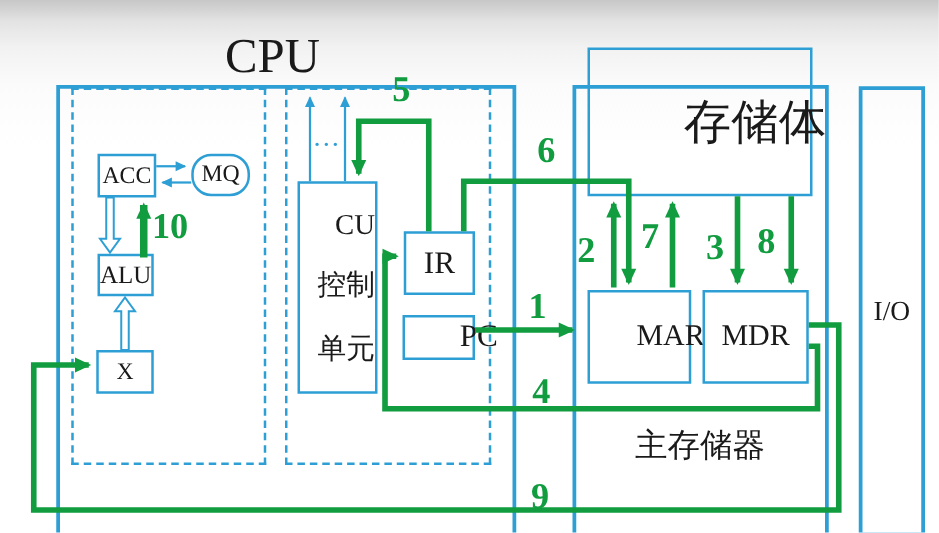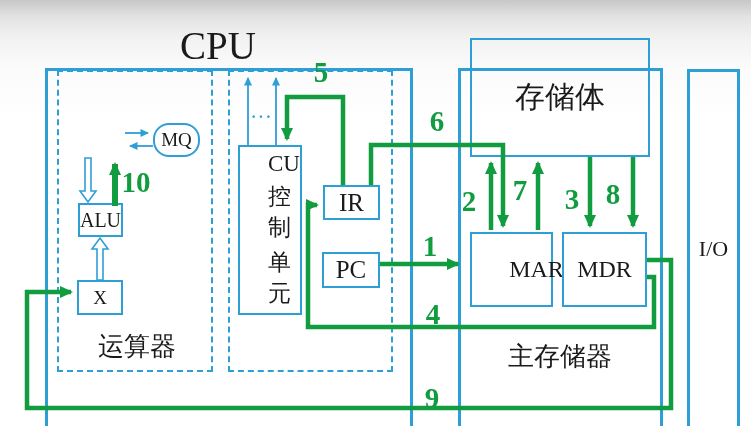--- a/index.html
+++ b/index.html
@@ -14,50 +14,52 @@
     background:linear-gradient(180deg,#c7c7c7 0%,#e3e3e3 4%,#f2f2f2 9%,#fbfbfb 16%,#ffffff 28%,#ffffff 100%);
   }
   .box{position:absolute;box-sizing:border-box;border:2.5px solid var(--blue);background:transparent;}
   .box.thick{border-width:3px;margin-top:48px;}
   .box.dashed{border:2px dashed var(--blue);}
   .lbl{position:absolute;transform:translate(-50%,-50%);color:var(--ink);white-space:nowrap;line-height:1;}
   .boxlbl{display:flex;align-items:center;justify-content:center;color:var(--ink);width:100%;height:100%;}
   .step{position:absolute;transform:translate(-50%,-50%);color:var(--green);font-weight:bold;font-size:29px;line-height:1;}
   .dots{position:absolute;transform:translate(-50%,-50%);color:var(--blue);font-size:16px;font-weight:bold;letter-spacing:2px;line-height:1;}
   svg.overlay{position:absolute;left:0;top:0;width:751px;height:426px;pointer-events:none;}
-  .cu-inner{display:flex;flex-direction:column;justify-content:space-evenly;align-items:flex-start;height:100%;font-size:23px;color:var(--ink);padding-left:28px;}
+  .cu-inner{display:flex;flex-direction:column;justify-content:space-evenly;align-items:flex-end;height:100%;font-size:23px;color:var(--ink);}
 </style>
 </head>
 <body>
 
 <div class="stage">
 
   <div class="box thick" style="left:45px;top:20px;width:368px;height:367px;"></div>
   <div class="lbl" style="left:218px;top:45px;font-size:39px;">CPU</div>
 
   <div class="box thick" style="left:458px;top:20px;width:205px;height:366px;"></div>
   <div class="lbl" style="left:560px;top:357px;font-size:26px;">主存储器</div>
 
   <div class="box thick" style="left:687px;top:21px;width:53px;height:360px;">
     <div class="boxlbl" style="font-size:22px;">I/O</div>
   </div>
 
   <div class="box" style="left:470px;top:38px;width:180px;height:119px;">
-    <div class="boxlbl" style="font-size:30px;">存储体</div>
+    <div class="boxlbl" style="font-size:38px;padding-left:44px;">存储体</div>
   </div>
   <div class="box" style="left:470px;top:232px;width:83px;height:75px;">
     <div class="boxlbl" style="font-size:24px;padding-left:25px;">MAR</div>
   </div>
   <div class="box" style="left:562px;top:232px;width:85px;height:75px;">
     <div class="boxlbl" style="font-size:24px;">MDR</div>
   </div>
 
   <div class="box dashed" style="left:57px;top:70px;width:156px;height:302px;"></div>
-  <div class="lbl" style="left:137px;top:347px;font-size:26px;">运算器</div>
 
+  <div class="box" style="left:78px;top:123px;width:47px;height:35px;">
+    <div class="boxlbl" style="font-size:19px;">ACC</div>
+  </div>
   <div class="box" style="left:153px;top:123px;width:47px;height:34px;border-radius:16px;">
     <div class="boxlbl" style="font-size:19px;">MQ</div>
   </div>
   <div class="box" style="left:78px;top:203px;width:45px;height:34px;">
     <div class="boxlbl" style="font-size:20px;">ALU</div>
   </div>
   <div class="box" style="left:77px;top:280px;width:46px;height:35px;">
     <div class="boxlbl" style="font-size:19px;">X</div>
   </div>
 
@@ -65,25 +67,25 @@
 
   <div class="box" style="left:238px;top:145px;width:64px;height:170px;">
     <div class="cu-inner">
       <span>CU</span>
       <span>控制</span>
       <span>单元</span>
     </div>
   </div>
   <div class="dots" style="left:262px;top:117px;">···</div>
 
-  <div class="box" style="left:323px;top:185px;width:57px;height:35px;">
+  <div class="box" style="left:323px;top:185px;width:57px;height:51px;">
     <div class="boxlbl" style="font-size:25px;">IR</div>
   </div>
   <div class="box" style="left:322px;top:252px;width:58px;height:36px;">
-    <div class="boxlbl" style="font-size:25px;">PC</div>
+    <div class="boxlbl" style="font-size:25px;padding-left:32px;">PC</div>
   </div>
 
   <svg class="overlay" viewBox="0 0 751 426">
     <defs>
       <marker id="gh" markerUnits="userSpaceOnUse" markerWidth="15" markerHeight="15" viewBox="0 0 15 15" refX="12" refY="7.5" orient="auto">
         <path d="M1,1.5 L14,7.5 L1,13.5 Z" fill="#119c40"></path>
       </marker>
       <marker id="bh" markerUnits="userSpaceOnUse" markerWidth="10" markerHeight="10" viewBox="0 0 10 10" refX="8" refY="5" orient="auto">
         <path d="M0.5,1 L9,5 L0.5,9 Z" fill="#2e9fd5"></path>
       </marker>

